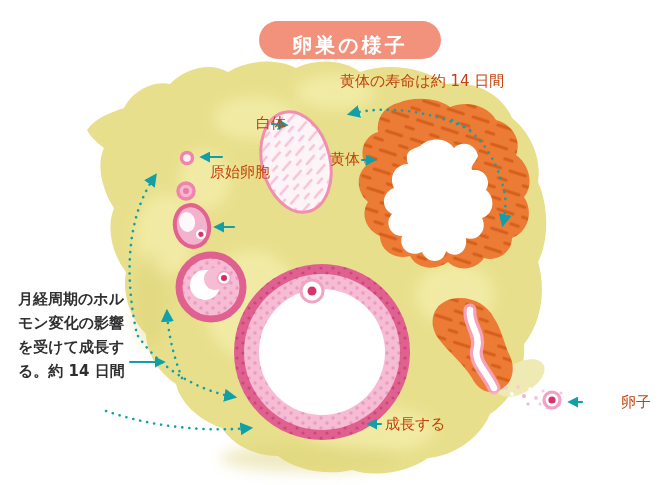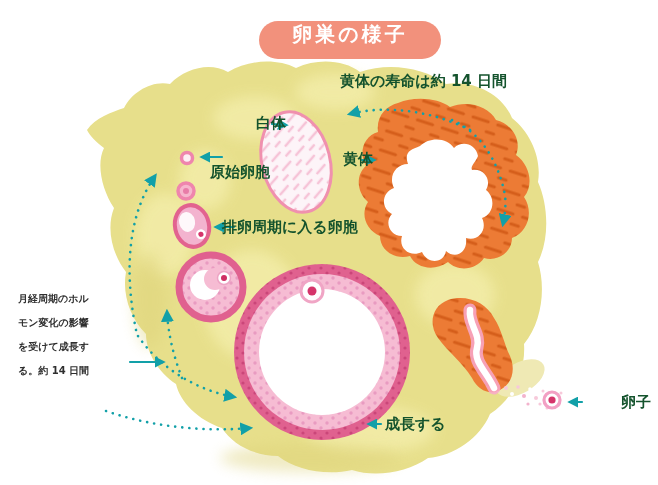--- a/index.html
+++ b/index.html
@@ -4,29 +4,29 @@
 <style>
   html,body{margin:0;padding:0;background:#ffffff;}
   .canvas{
     position:relative;width:658px;height:485px;background:#ffffff;overflow:hidden;
     font-family:"DejaVu Sans","Liberation Sans",sans-serif;
   }
   .art{position:absolute;left:0;top:0;}
   .pill{
     position:absolute;left:259px;top:21px;width:182px;height:38px;
     background:#f2917c;border-radius:20px;
-    display:flex;align-items:flex-start;justify-content:center;
+    display:flex;align-items:flex-end;justify-content:center;
     color:#ffffff;font-size:20px;font-weight:bold;letter-spacing:3px;
   }
   .lbl{
-    position:absolute;font-size:15px;font-weight:bold;color:#14532d;
+    position:absolute;font-size:15px;font-weight:normal;color:#c2410c;
     white-space:nowrap;line-height:17px;
   }
   .note{
-    position:absolute;font-size:10px;font-weight:bold;color:#2f2f2f;
+    position:absolute;font-size:15px;font-weight:bold;color:#2f2f2f;
     white-space:pre-line;
   }
   .note.hormone{left:18px;top:287px;line-height:24px;}
   .note.growth{left:62px;top:420px;line-height:19px;font-size:14.5px;}
 </style>
 </head>
 <body>
 
 <div class="canvas">
 
@@ -221,23 +221,22 @@
   <div class="pill">
     <span>卵巣の様子</span>
   </div>
 
   <div class="lbl" style="left:340px;top:73px;">黄体の寿命は約 14 日間</div>
 
   <div class="lbl" style="left:240px;top:115px;padding-left:16px;">白体</div>
 
   <div class="lbl" style="left:210px;top:148px;margin-top:16px;">原始卵胞</div>
 
-  <div class="lbl" style="left:330px;top:151px;margin-left:13px;">黄体</div>
-
-  <div class="lbl" style="left:222px;top:219px;">排卵周期に入る卵胞</div>
+  <div class="lbl" style="left:330px;top:151px;">黄体</div>
+
 
   <div class="note hormone">月経周期のホル
 モン変化の影響
 を受けて成長す
 る。約 14 日間</div>
 
 
   <div class="lbl" style="left:385px;top:416px;">成長する</div>
 
   <div class="lbl" style="left:585px;top:394px;margin-left:36px;">卵子</div>

